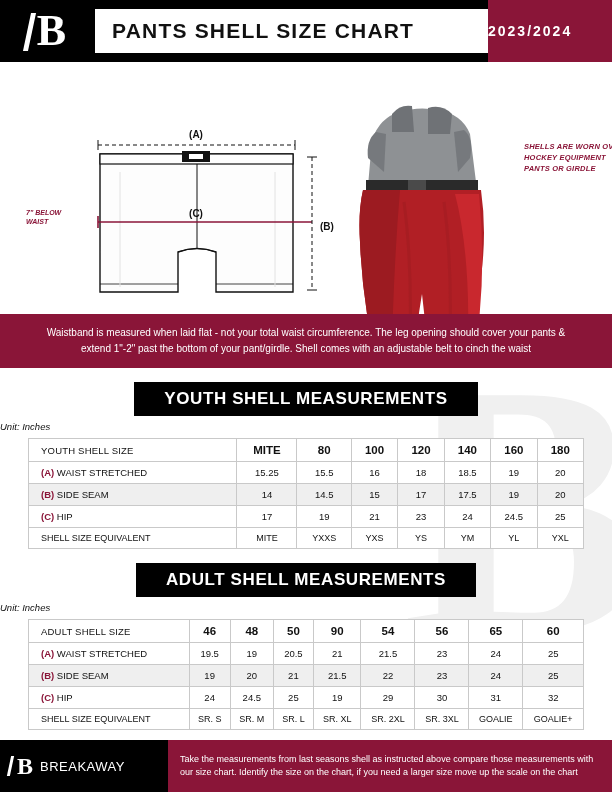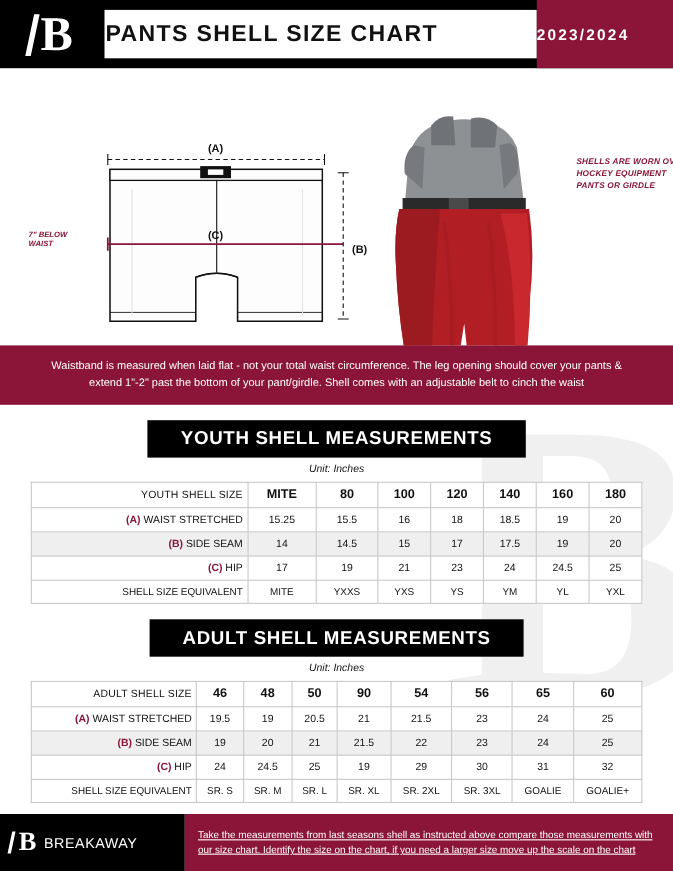--- a/index.html
+++ b/index.html
@@ -29,21 +29,21 @@
     color:#fff; font-family:"Liberation Serif", serif; font-weight:bold;
     font-size:44px; line-height:1; letter-spacing:-2px;
     position:relative; padding-left:6px;
   }
   .logo-b:before {
     content:""; position:absolute; left:-4px; top:4px; width:5px; height:38px; background:#fff;
     transform: skewX(-12deg);
   }
   .title-box {
     flex:1; background:#fff; margin:9px 0 9px 0; display:flex; align-items:center;
-    padding-left:1px;
+    padding-left:17px;
   }
   .title-box h1 {
     margin:0; font-size:21px; letter-spacing:1.2px; font-weight:bold; color:#111;
   }
   .season-box {
     width:124px; background:#8a1538; display:flex; align-items:center; justify-content:flex-start;
   }
   .season-box span { color:#fff; font-size:14px; letter-spacing:2px; font-weight:bold; }
 
   
@@ -60,26 +60,26 @@
     background:#8a1538; color:#fff; text-align:center;
     padding:11px 40px 12px; font-size:10px; line-height:1.55; z-index:2; position:relative;
   }
 
   
   .pill-row { display:flex; justify-content:center; margin:14px 0 4px; position:relative; z-index:2;}
   .pill {
     background:#000; color:#fff; font-size:17px; font-weight:bold;
     letter-spacing:.6px; padding:7px 30px;
   }
-  .unit { text-align:center; font-size:9.5px; font-style:italic; margin:5px 0 6px; position:relative; z-index:2;}
+  .unit { text-align:left; font-size:9.5px; font-style:italic; margin:5px 0 6px; position:relative; z-index:2;}
 
   
   table { width:calc(100% - 56px); margin:0 28px; border-collapse:collapse; position:relative; z-index:2;}
   th, td { border:1px solid #c9c9c9; font-size:9.5px; padding:5px 4px; text-align:center; }
-  th.rowhead, td.rowhead { text-align:right; padding-left:1px; font-weight:normal; }
+  th.rowhead, td.rowhead { text-align:left; padding-left:12px; font-weight:normal; }
   thead th { font-weight:bold; font-size:11.5px; }
   thead th.rowhead { font-size:9.5px; font-weight:normal; letter-spacing:.2px;}
   tbody tr:nth-child(odd) td { background:#ffffff; }
   tbody tr:nth-child(even) td { background:#efefef; }
   thead tr th { background:#ffffff; }
   .lbl { color:#8a1538; font-weight:bold; }
   .last-row td { background:#ffffff !important; font-size:9px; }
 
   
   .footer {
@@ -91,21 +91,21 @@
   .footer-logo .fb {
     color:#fff; font-family:"Liberation Serif", serif; font-weight:bold; font-size:24px; line-height:1;
     position:relative; padding-left:5px;
   }
   .footer-logo .fb:before{
     content:""; position:absolute; left:-3px; top:2px; width:3px; height:20px; background:#fff; transform:skewX(-12deg);
   }
   .footer-logo .fname { color:#fff; font-size:13px; font-weight:normal; letter-spacing:.5px; }
   .footer-text {
     flex:1; background:#8a1538; color:#fff; font-size:9px; line-height:1.5;
-    display:flex; align-items:center; padding:0 12px;text-decoration:underline;
+    display:flex; align-items:center; padding:0 12px;
   }
 </style>
 </head>
 <body>
 
 <div class="page">
 
   <div class="watermark">B</div>
 
   <div class="header">

